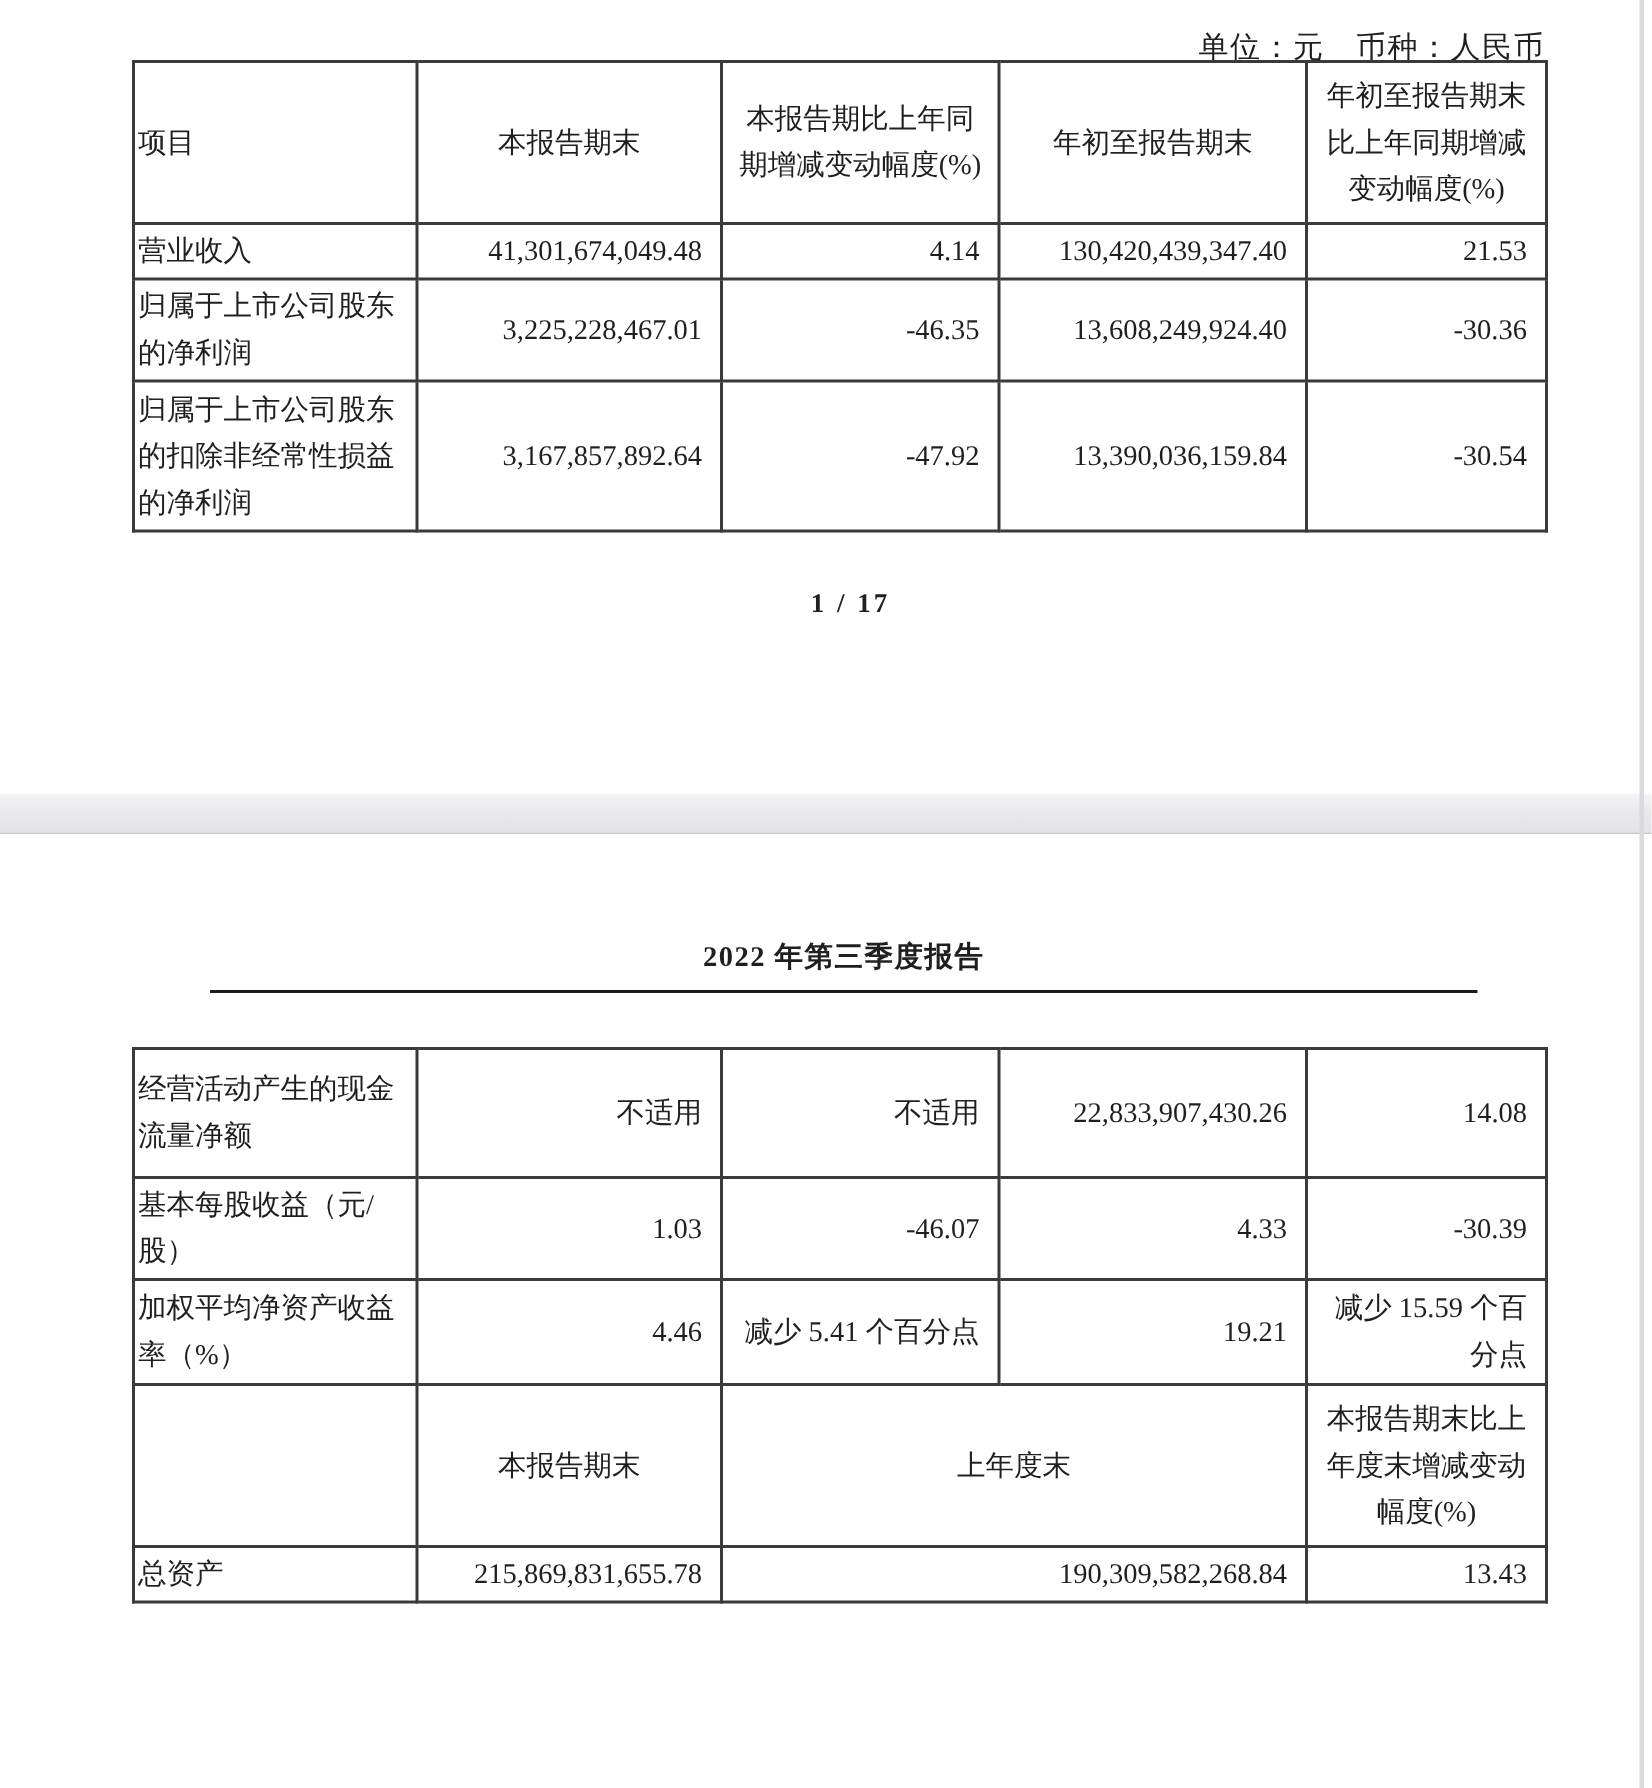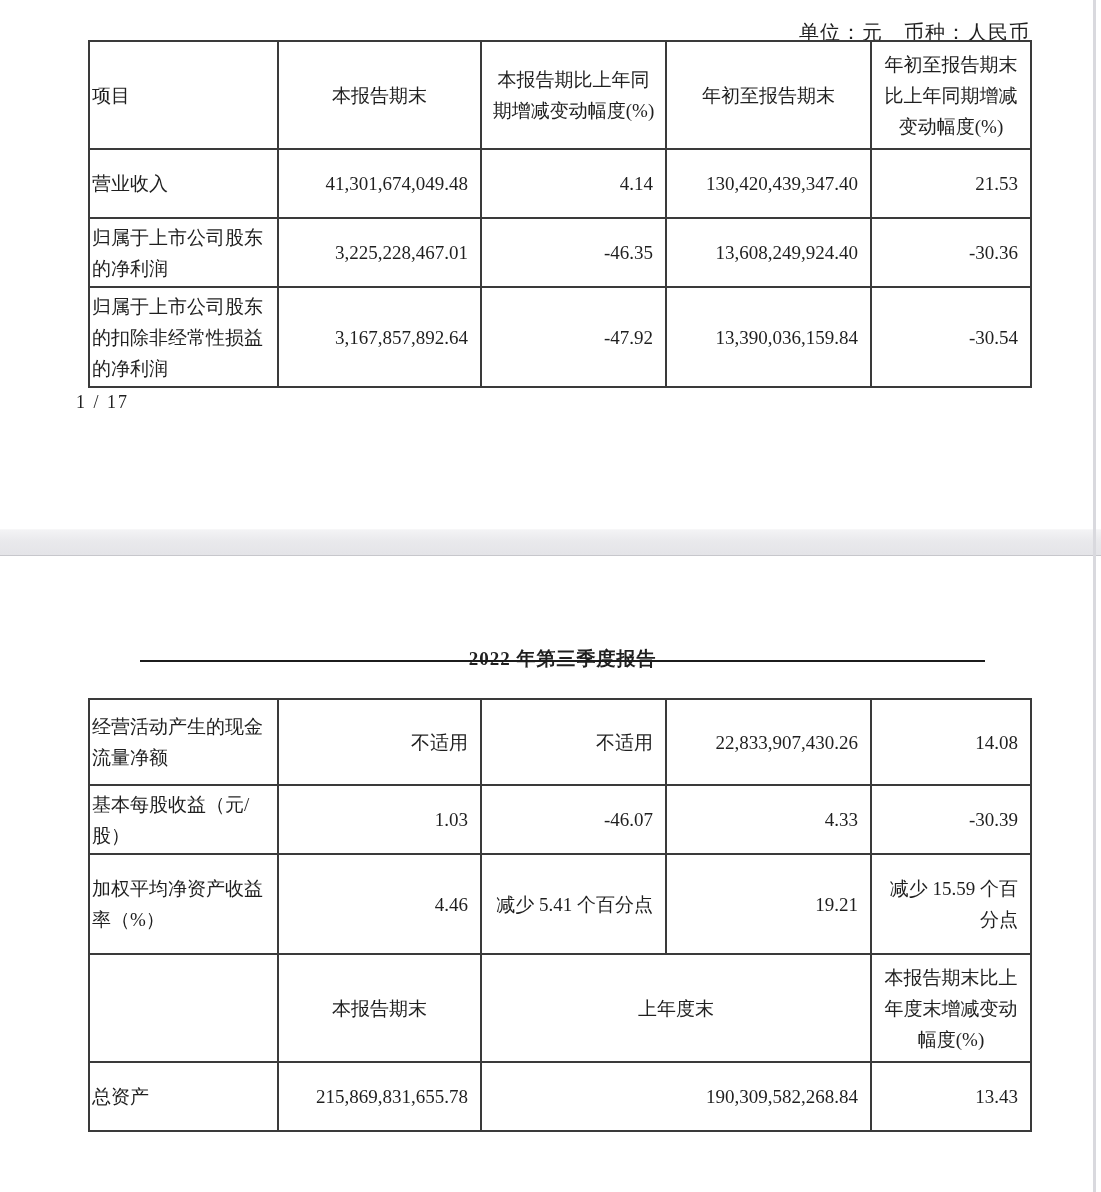--- a/index.html
+++ b/index.html
@@ -28,42 +28,42 @@
   table.report td {
     border: 2px solid #3a3a3a;
     vertical-align: middle;
     line-height: 31px;
     overflow: hidden;
     word-break: break-all;
   }
   td.hdr   { text-align: center; padding: 2px 8px; }
   td.hdr5  { text-align: center; padding: 2px 8px; }
   td.label { text-align: left;  padding: 2px 2px; }
-  td.num   { text-align: right; padding: 18px 12px; }
+  td.num   { text-align: right; padding: 2px 12px; }
 
   #table1 { top: 40px; }
   #table2 { top: 698px; }
 
   .page-indicator {
-    position: absolute; top: 392px; left: 76px; width: 942px;
-    text-align: left; font-size: 18px; font-weight: normal;
+    position: absolute; top: 392px; left: 96px; width: 942px;
+    text-align: center; font-size: 18px; font-weight: bold;
     letter-spacing: 2px;
   }
 
   .page-separator {
     position: absolute; top: 529px; left: 0; width: 1101px; height: 27px;
     background: linear-gradient(#f3f3f5, #e9e9ec 45%, #e4e4e8);
     border-top: 1px solid #f7f7f8;
     border-bottom: 1px solid #c7c7cc;
   }
 
   .page2-title {
     position: absolute; top: 624px; left: 140px; width: 845px;
     text-align: center; font-size: 19px; font-weight: bold;
-    letter-spacing: 1px; line-height: 30px; margin-top: 20px;
+    letter-spacing: 1px; line-height: 30px;
   }
   .title-rule {
     position: absolute; top: 660px; left: 140px; width: 845px; height: 2px;
     background: #1c1c1c;
   }
 
   .page-edge {
     position: absolute; top: 0; left: 1093px; width: 3px; height: 1192px;
     background: #d9d9de;
   }

